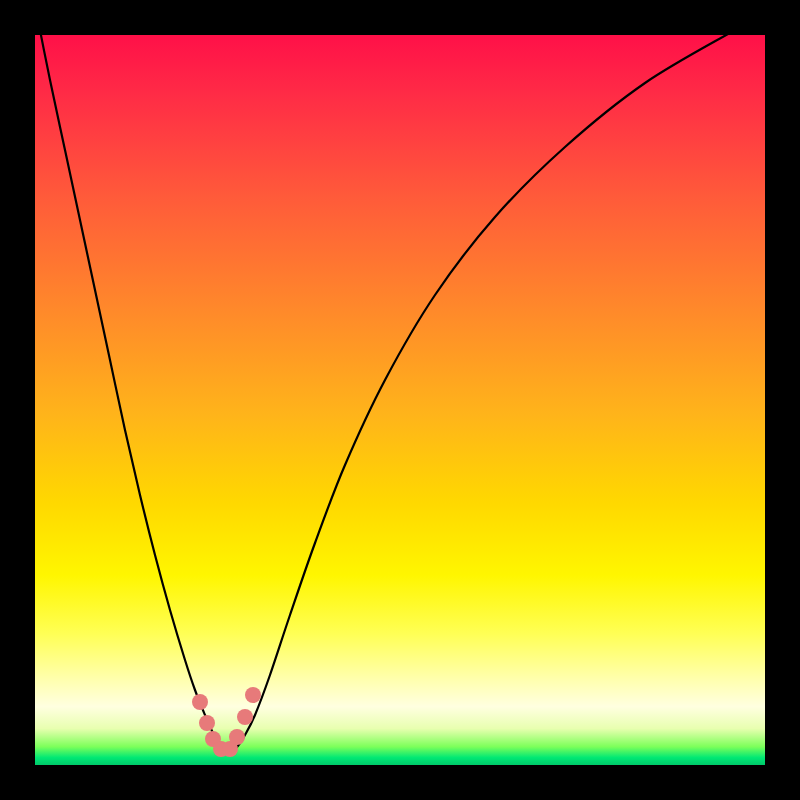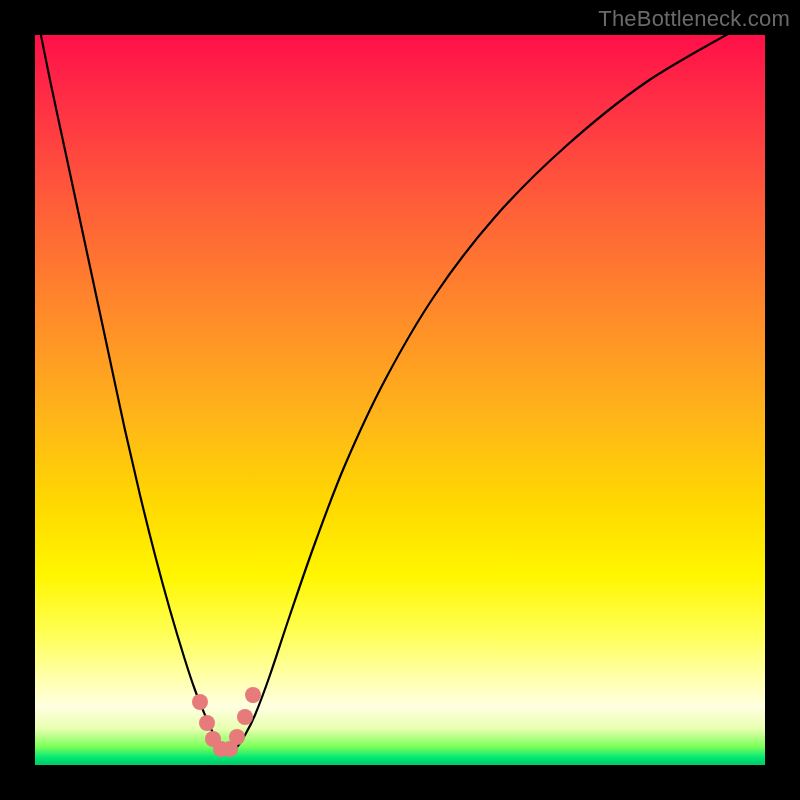--- a/index.html
+++ b/index.html
@@ -72,14 +72,13 @@
           <circle cx="172" cy="688" r="8" fill="#e77a7a"></circle>
           <circle cx="178" cy="704" r="8" fill="#e77a7a"></circle>
           <circle cx="186" cy="714" r="8" fill="#e77a7a"></circle>
           <circle cx="195" cy="714" r="8" fill="#e77a7a"></circle>
           <circle cx="202" cy="702" r="8" fill="#e77a7a"></circle>
           <circle cx="210" cy="682" r="8" fill="#e77a7a"></circle>
           <circle cx="218" cy="660" r="8" fill="#e77a7a"></circle>
         </g>
     </svg>
   </div>
-  <div class="watermark">TheBottleneck.com</div>
 </div>
 
 </body></html>

